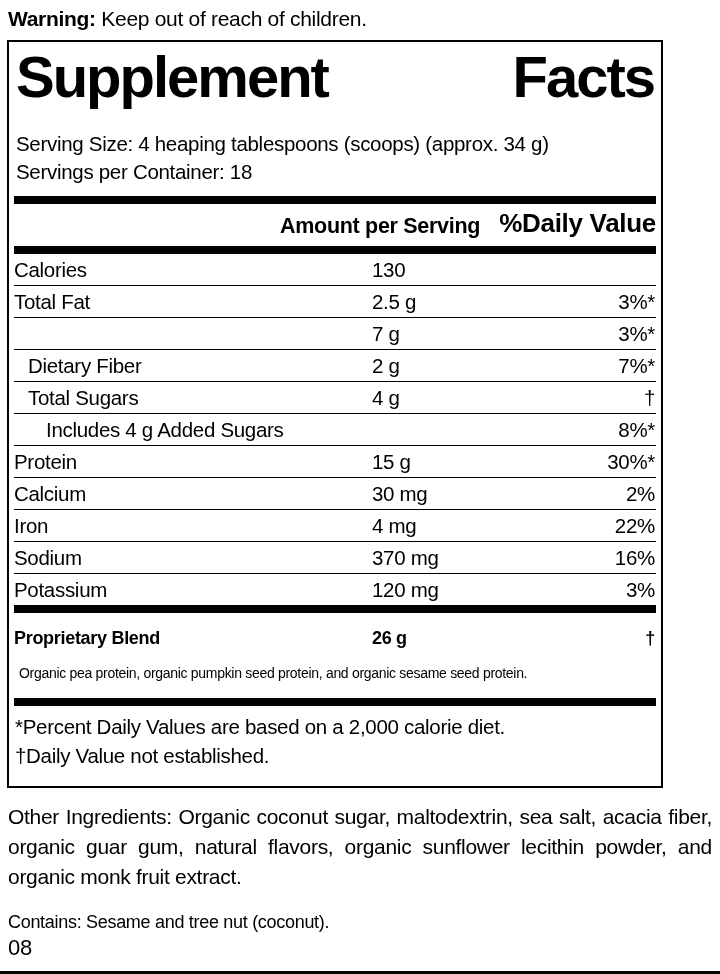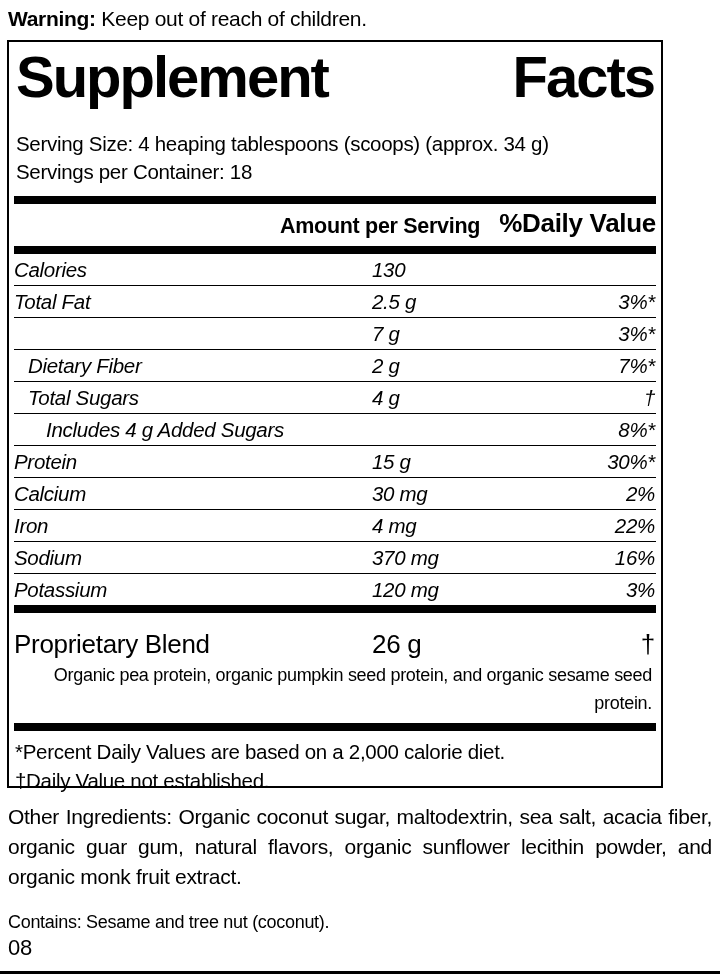--- a/index.html
+++ b/index.html
@@ -38,40 +38,39 @@
     font-weight: bold; font-size: 21.5px;
   }
   .col-header .dv-header {
     position: absolute; right: 0px; bottom: 7px;
     font-weight: bold; font-size: 26px;
   }
 
   .rows { }
   .nutrient-row {
     position: relative; height: 31px; line-height: 31px;
-    font-size: 20.5px; border-bottom: 1px solid #000; font-style: italic;
+    font-size: 20.5px; border-bottom: 1px solid #000;
   }
   .nutrient-row:last-child { border-bottom: none; }
   .nutrient-row .row-name { position: absolute; left: 0; }
   .nutrient-row.indent-1 .row-name { left: 14px; }
   .nutrient-row.indent-2 .row-name { left: 32px; }
   .nutrient-row .row-amount { position: absolute; left: 358px; }
   .nutrient-row .row-dv { position: absolute; right: 1px; }
 
   .blend-row {
     position: relative; height: 33px; line-height: 33px;
-    font-size: 26px; margin-top: 15px;
+    font-size: 18px; margin-top: 9px; font-weight: bold;
   }
   .blend-row .row-name { position: absolute; left: 0; }
   .blend-row .row-amount { position: absolute; left: 358px; }
   .blend-row .row-dv { position: absolute; right: 1px; }
   .blend-desc {
-    font-size: 18px; line-height: 28px;
+    font-size: 14px; line-height: 37px;
     padding: 0 4px 6px 5px;
-    text-align: right;
   }
   .footnotes { font-size: 20.5px; line-height: 29px; padding: 6px 0 0 1px; }
 
   .bottom-section { position: absolute; top: 802px; left: 8px; width: 704px; }
   .other-ingredients { font-size: 21px; line-height: 30px; text-align: justify; }
   .contains-line { font-size: 18px; line-height: 26px; margin-top: 17px; }
   .footer-code { font-size: 22px; margin-top: 0; }
 
   .bottom-strip { position: absolute; left: 0; bottom: 0; width: 720px; height: 3px; background: #000; }
 </style>

